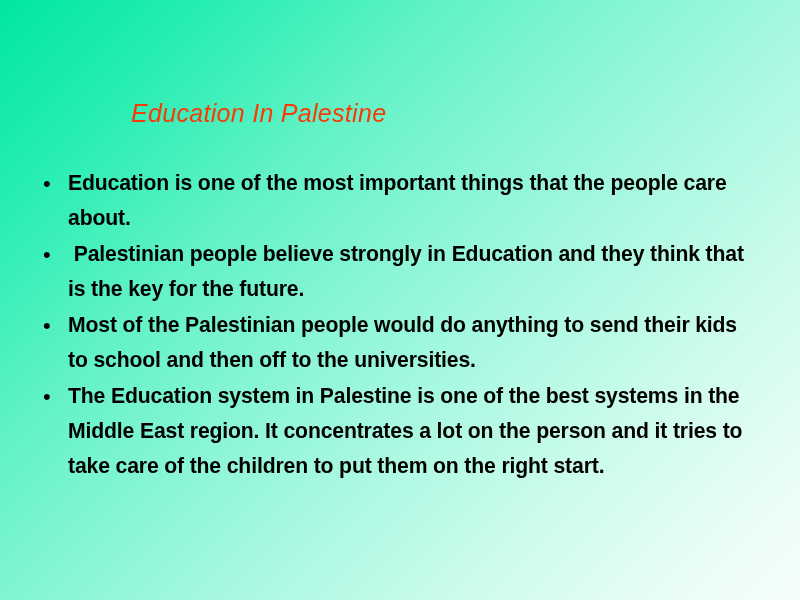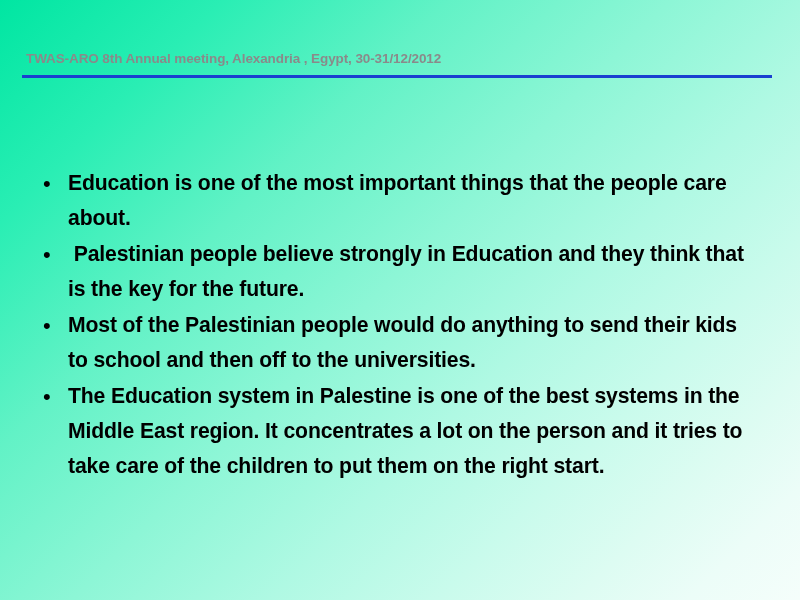--- a/index.html
+++ b/index.html
@@ -105,25 +105,22 @@
     white-space: pre-wrap;
     transform: scaleX(0.985);
     transform-origin: left center;
   }
 </style>
 </head>
 <body>
 
 <div id="slide">
 
-  <div id="header-band">
-    <div id="header-text">TWAS-ARO 8th Annual meeting, Alexandria , Egypt, 30-31/12/2012</div>
-    <div id="header-rule"></div>
-  </div>
 
+  <div id="slide-title">Education In Palestine</div>
 
   <div id="body">
 
     <div class="bullet-row">
       <span class="bullet-marker">•</span>
       <span class="bullet-text">Education is one of the most important things that the people care about.</span>
     </div>
 
     <div class="bullet-row">
       <span class="bullet-marker">•</span>

